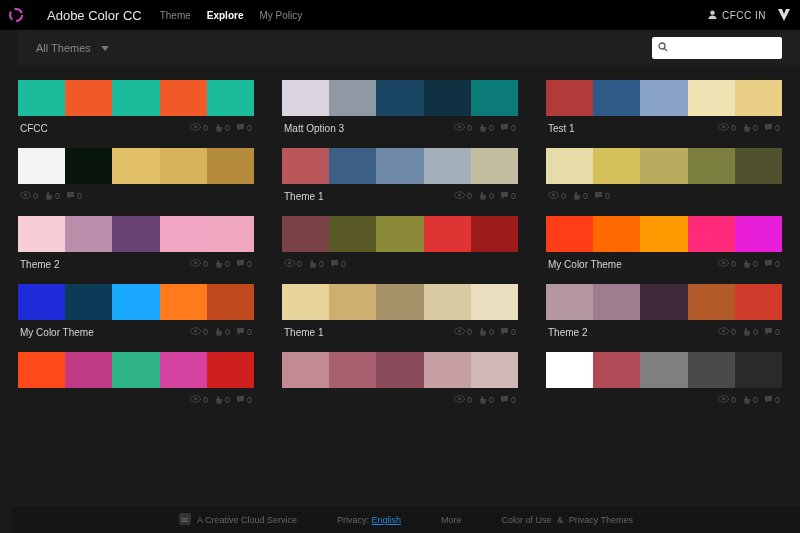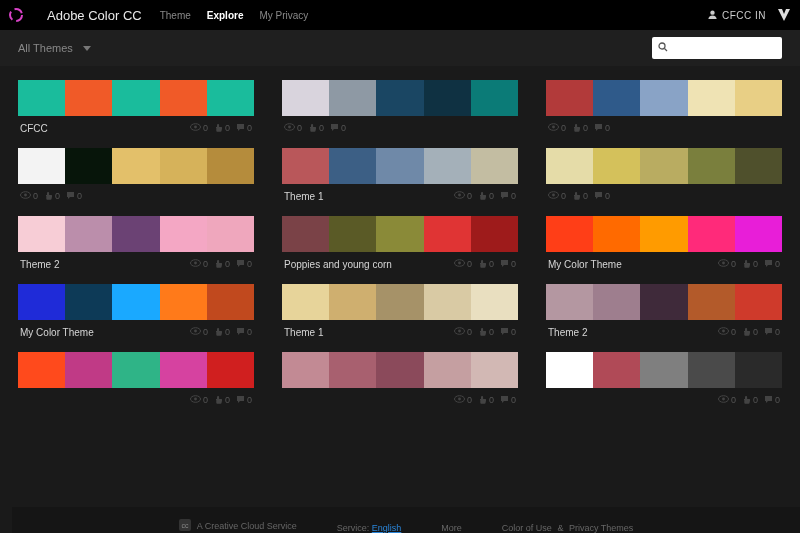--- a/index.html
+++ b/index.html
@@ -61,20 +61,21 @@
     height: 16px;
   }
 
   
   .subbar {
     height: 36px;
     background: #1f1f1f;
     display: flex;
     align-items: center;
     padding: 0 18px;
+    margin-left: 18px;
   }
   .all-themes {
     display: flex;
     align-items: center;
     gap: 10px;
     color: #888;
     font-size: 11px;
     cursor: pointer;
   }
   .subbar-spacer { flex: 1; }
@@ -145,21 +146,21 @@
   }
   .stat svg { opacity: .55; }
 
   
   .footer {
     position: absolute;
     left: 0; right: 0; bottom: 0;
     height: 26px;
     background: #151515;
     display: flex;
-    align-items: flex-end;
+    align-items: center;
     justify-content: center;
     gap: 40px;
     font-size: 9px;
     color: #666;
     margin-left: 12px;
   }
   .footer .lang { }
   .footer .lang-val {
     color: #2a85d9;
     cursor: pointer;
@@ -181,21 +182,21 @@
     <span class="logo-icon">
       <svg width="16" height="16" viewBox="0 0 16 16">
         <circle cx="8" cy="8" r="6" fill="none" stroke="#d842c7" stroke-width="2" stroke-dasharray="9 4"></circle>
       </svg>
     </span>
     <span class="product-name">Adobe Color CC</span>
   </div>
   <div class="nav">
     <div class="nav-item">Theme</div>
     <div class="nav-item active">Explore</div>
-    <div class="nav-item">My Privacy</div>
+    <div class="nav-item">My Policy</div>
   </div>
   <div class="header-spacer"></div>
   <div class="sign-in">
     <span>
       <svg width="11" height="11" viewBox="0 0 12 12">
           <circle cx="6" cy="4" r="2.4" fill="#ccc"></circle>
           <path d="M1.5 11c0-2.5 2-4 4.5-4s4.5 1.5 4.5 4" fill="#ccc"></path>
         </svg>
     </span>
     <span>CFCC IN</span>
@@ -265,20 +266,21 @@
       </div>
       <div class="theme-card">
         <div class="swatches">
           <div class="swatch" style="background: rgb(217, 212, 221);"></div>
           <div class="swatch" style="background: rgb(142, 153, 164);"></div>
           <div class="swatch" style="background: rgb(26, 70, 99);"></div>
           <div class="swatch" style="background: rgb(15, 49, 66);"></div>
           <div class="swatch" style="background: rgb(11, 123, 119);"></div>
         </div>
         <div class="card-meta">
+          <div class="card-title">Matt Option 3</div>
           <div class="card-stats">
             <div class="stat">
               <span><svg width="11" height="8" viewBox="0 0 11 8">
                   <ellipse cx="5.5" cy="4" rx="5" ry="3.3" fill="none" stroke="#666" stroke-width="1"></ellipse>
                   <circle cx="5.5" cy="4" r="1.4" fill="#666"></circle>
                 </svg></span>
               <span>0</span>
             </div>
             <div class="stat">
               <span><svg width="9" height="9" viewBox="0 0 9 9">
@@ -297,20 +299,21 @@
       </div>
       <div class="theme-card">
         <div class="swatches">
           <div class="swatch" style="background: rgb(178, 58, 58);"></div>
           <div class="swatch" style="background: rgb(47, 90, 138);"></div>
           <div class="swatch" style="background: rgb(137, 163, 198);"></div>
           <div class="swatch" style="background: rgb(239, 227, 180);"></div>
           <div class="swatch" style="background: rgb(232, 207, 133);"></div>
         </div>
         <div class="card-meta">
+          <div class="card-title">Test 1</div>
           <div class="card-stats">
             <div class="stat">
               <span><svg width="11" height="8" viewBox="0 0 11 8">
                   <ellipse cx="5.5" cy="4" rx="5" ry="3.3" fill="none" stroke="#666" stroke-width="1"></ellipse>
                   <circle cx="5.5" cy="4" r="1.4" fill="#666"></circle>
                 </svg></span>
               <span>0</span>
             </div>
             <div class="stat">
               <span><svg width="9" height="9" viewBox="0 0 9 9">
@@ -459,21 +462,20 @@
       </div>
       <div class="theme-card">
         <div class="swatches">
           <div class="swatch" style="background: rgb(122, 66, 71);"></div>
           <div class="swatch" style="background: rgb(90, 90, 38);"></div>
           <div class="swatch" style="background: rgb(138, 138, 56);"></div>
           <div class="swatch" style="background: rgb(224, 52, 52);"></div>
           <div class="swatch" style="background: rgb(158, 27, 27);"></div>
         </div>
         <div class="card-meta">
-          <div class="card-title">Poppies and young corn</div>
           <div class="card-stats">
             <div class="stat">
               <span><svg width="11" height="8" viewBox="0 0 11 8">
                   <ellipse cx="5.5" cy="4" rx="5" ry="3.3" fill="none" stroke="#666" stroke-width="1"></ellipse>
                   <circle cx="5.5" cy="4" r="1.4" fill="#666"></circle>
                 </svg></span>
               <span>0</span>
             </div>
             <div class="stat">
               <span><svg width="9" height="9" viewBox="0 0 9 9">
@@ -728,21 +730,21 @@
   <div class="cc-service">
     <span>
       <svg width="12" height="12" viewBox="0 0 12 12">
           <rect width="12" height="12" rx="2" fill="#333"></rect>
           <text x="6" y="9" font-size="7" fill="#888" text-anchor="middle">cc</text>
         </svg>
     </span>
     <span>A Creative Cloud Service</span>
   </div>
   <div class="lang">
-    <span>Service:</span>
+    <span>Privacy:</span>
     <span> </span>
     <span class="lang-val">English</span>
   </div>
   <a>More</a>
   <div>
     <a>Color of Use</a>
     <span class="amp">&amp;</span>
     <a>Privacy Themes</a>
   </div>
 </div>

